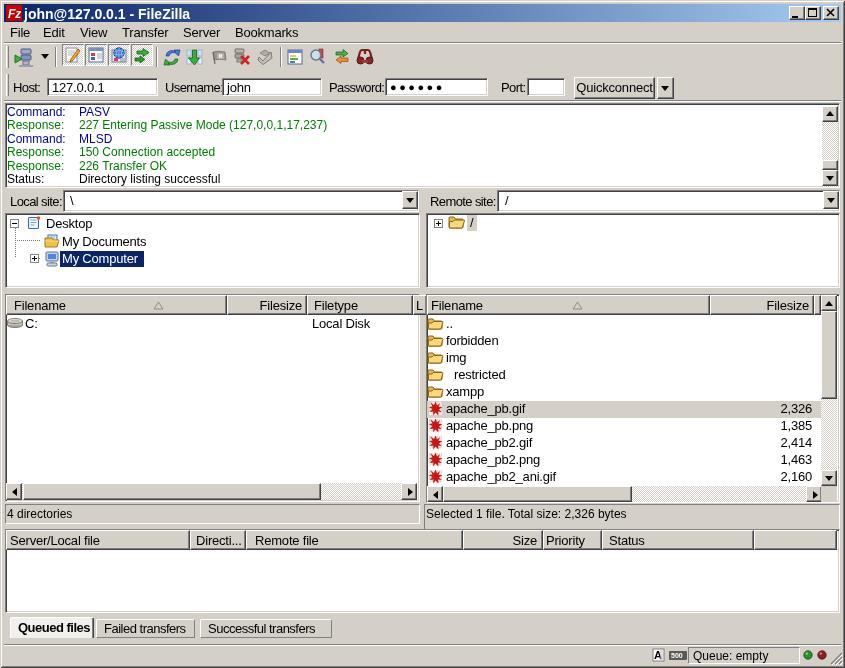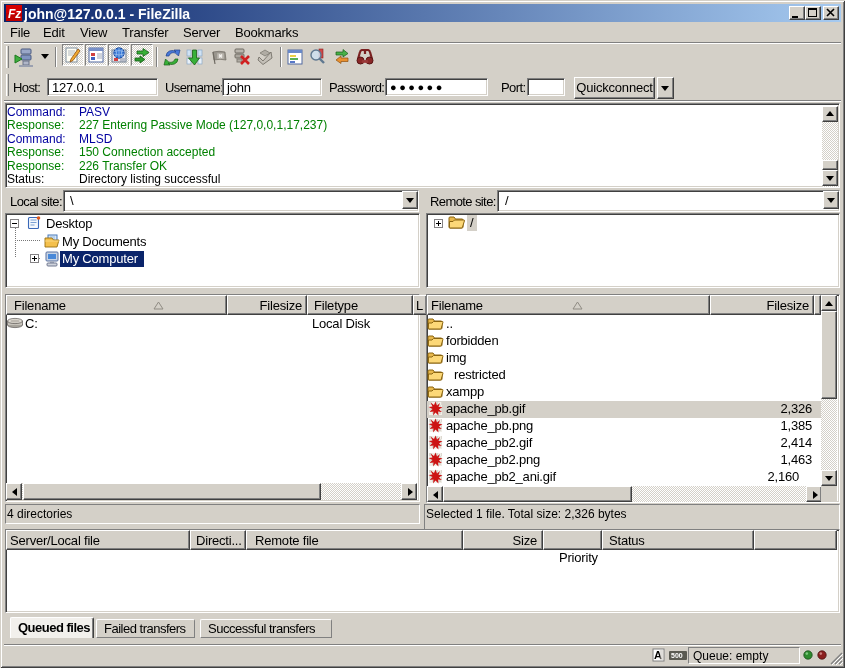--- a/index.html
+++ b/index.html
@@ -414,21 +414,21 @@
         <span class="abs" style="right:27px; top:140px;">2,414</span>
       <svg class="abs" style="left:1px; top:157px;" width="15" height="15" viewBox="0 0 15 15">
           <use href="#apico"></use>
         </svg>
         <span class="abs" style="left:19px; top:157px;">apache_pb2.png</span>
         <span class="abs" style="right:27px; top:157px;">1,463</span>
       <svg class="abs" style="left:1px; top:174px;" width="15" height="15" viewBox="0 0 15 15">
           <use href="#apico"></use>
         </svg>
         <span class="abs" style="left:19px; top:174px;">apache_pb2_ani.gif</span>
-        <span class="abs" style="right:40px; top:174px;">2,160</span>
+        <span class="abs" style="right:27px; top:174px;">2,160</span>
 
       <div class="abs sb-track" style="left:394px; top:0px; width:16px; height:191px;"></div>
       <div class="sb-btn" style="left:394px; top:0px; width:16px; height:16px;">
           <svg class="abs" style="left:3px; top:5px;" width="9" height="6">
             <path d="M4 0 L8 5 L0 5 Z" fill="#000"></path>
           </svg>
         </div>
       <div class="sb-thumb" style="left:394px; top:16px; width:16px; height:88px;"></div>
       <div class="sb-btn" style="left:394px; top:175px; width:16px; height:16px;">
           <svg class="abs" style="left:3px; top:5px;" width="9" height="6">
@@ -462,21 +462,21 @@
     <div class="hcol" style="left:184px; width:56px;">
         <span style="left:5px;">Directi...</span>
       </div>
     <div class="hcol" style="left:240px; width:217px;">
         <span style="left:8px;">Remote file</span>
       </div>
     <div class="hcol" style="left:457px; width:80px;">
         <span style="right:5px;">Size</span>
       </div>
     <div class="hcol" style="left:537px; width:59px;">
-        <span style="left:15px;margin-top:17px;">Priority</span>
+        <span style="left:2px;">Priority</span>
       </div>
     <div class="hcol" style="left:596px; width:152px;">
         <span style="left:6px;">Status</span>
       </div>
     <div class="hcol" style="left:748px; width:83px;"></div>
   </div>
 
   <div id="tabs">
     <div class="abs" style="left:10px; top:617px; width:84px; height:21px; background:#f2f0ec; border-top:1px solid #ffffff; border-left:1px solid #ffffff; border-right:1px solid #404040; box-shadow: inset -1px 0 0 #808080; border-radius:2px 2px 0 0;">
         <span class="abs" style="left:7px; top:2px; font-weight:bold; letter-spacing:-0.5px;">Queued files</span>

